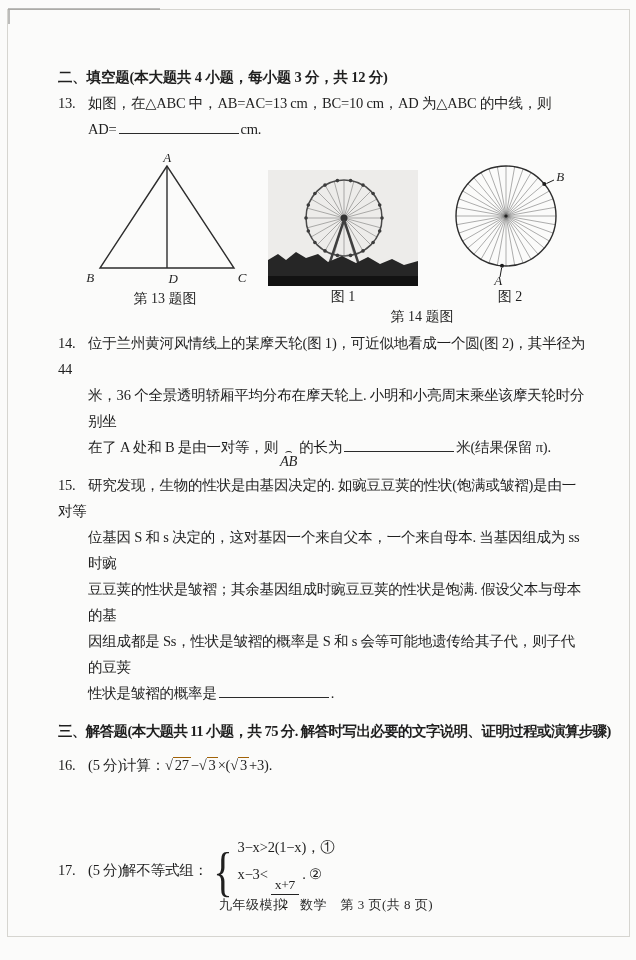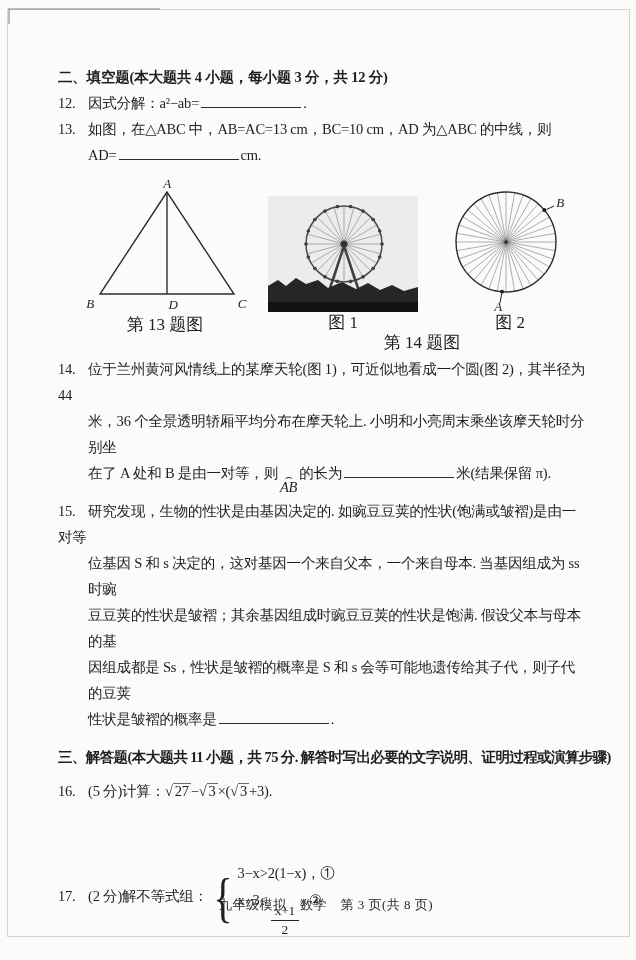--- a/index.html
+++ b/index.html
@@ -35,21 +35,21 @@
     display:inline-block;height:14px;vertical-align:baseline;
     border-bottom:1px solid #2b2b2b;margin:0 2px;
   }
   .w100{width:100px;} .w110{width:110px;} .w120{width:120px;}
   
   .figures{display:flex;align-items:flex-start;margin:8px 0 4px 14px;}
   .fig{display:flex;flex-direction:column;align-items:center;}
   .fig-triangle{width:186px;}
   .fig-group{flex:1;display:flex;flex-direction:column;align-items:center;}
   .fig-pair{display:flex;align-items:flex-end;gap:26px;}
-  .caption{font-size:17px;line-height:18px;margin-top:2px;letter-spacing:0;}
+  .caption{font-size:14px;line-height:18px;margin-top:2px;letter-spacing:0;}
   svg text{font-family:"Liberation Serif","DejaVu Serif",serif;font-style:italic;font-size:13px;fill:#1f1f1f;}
   .tri-line{stroke:#2d2d2d;stroke-width:1.4;fill:none;}
   #wheel-spokes line{stroke:#7a7a78;stroke-width:.6;}
   #wheel-cabins circle{fill:#3c3c3c;}
   #fig2-spokes line{stroke:#5c5c5c;stroke-width:.5;}
   
   .arc{display:inline-flex;flex-direction:column;align-items:center;vertical-align:-3px;line-height:1;margin:0 2px;}
   .arc-hat{display:block;height:8px;line-height:8px;font-size:12px;}
   .arc-text{display:block;line-height:13px;font-style:italic;}
   .sqrt{display:inline-block;white-space:nowrap;}
@@ -73,23 +73,20 @@
 <body>
 
 <div class="page">
   <div class="scan-frame"></div>
   <div class="tl-mark"></div>
 
   <div class="content">
 
     <div class="heading">二、填空题(本大题共 4 小题，每小题 3 分，共 12 分)</div>
 
-    <div class="q">
-      <span class="qnum">12.</span><span class="qtext">因式分解：a²−ab=</span><span class="blank w100"></span><span>.</span>
-    </div>
 
     <div class="q">
       <div class="qline">
         <span class="qnum">13.</span><span>如图，在△ABC 中，AB=AC=13 cm，BC=10 cm，AD 为△ABC 的中线，则</span>
       </div>
       <div class="qline indent">
         <span>AD=</span><span class="blank w120"></span><span>cm.</span>
       </div>
     </div>
 
@@ -247,26 +244,26 @@
       </div>
     </div>
 
     <div class="heading h3">三、解答题(本大题共 11 小题，共 75 分. 解答时写出必要的文字说明、证明过程或演算步骤)</div>
 
     <div class="q gap-q16">
       <span class="qnum">16.</span><span>(5 分)计算：</span><span class="sqrt"><span class="sqrt-sign">√</span><span class="sqrt-body">27</span></span><span>−</span><span class="sqrt"><span class="sqrt-sign">√</span><span class="sqrt-body">3</span></span><span>×(</span><span class="sqrt"><span class="sqrt-sign">√</span><span class="sqrt-body">3</span></span><span>+3).</span>
     </div>
 
     <div class="q gap-q17">
-      <span class="qnum">17.</span><span>(2 分)解不等式组：</span><span class="system">
+      <span class="qnum">17.</span><span>(5 分)解不等式组：</span><span class="system">
           <span class="brace">{</span>
           <span class="sys-col">
             <span class="sys-line">3−x&gt;2(1−x)，①</span>
             <span class="sys-line"><span>x−3&lt;</span><span class="frac">
-                <span class="fnum">x+1</span>
+                <span class="fnum">x+7</span>
                 <span class="fden">2</span>
               </span><span>. ②</span></span>
           </span>
         </span>
     </div>
 
   </div>
 
   <div class="footer">九年级模拟　数学　第 3 页(共 8 页)</div>
 </div>

